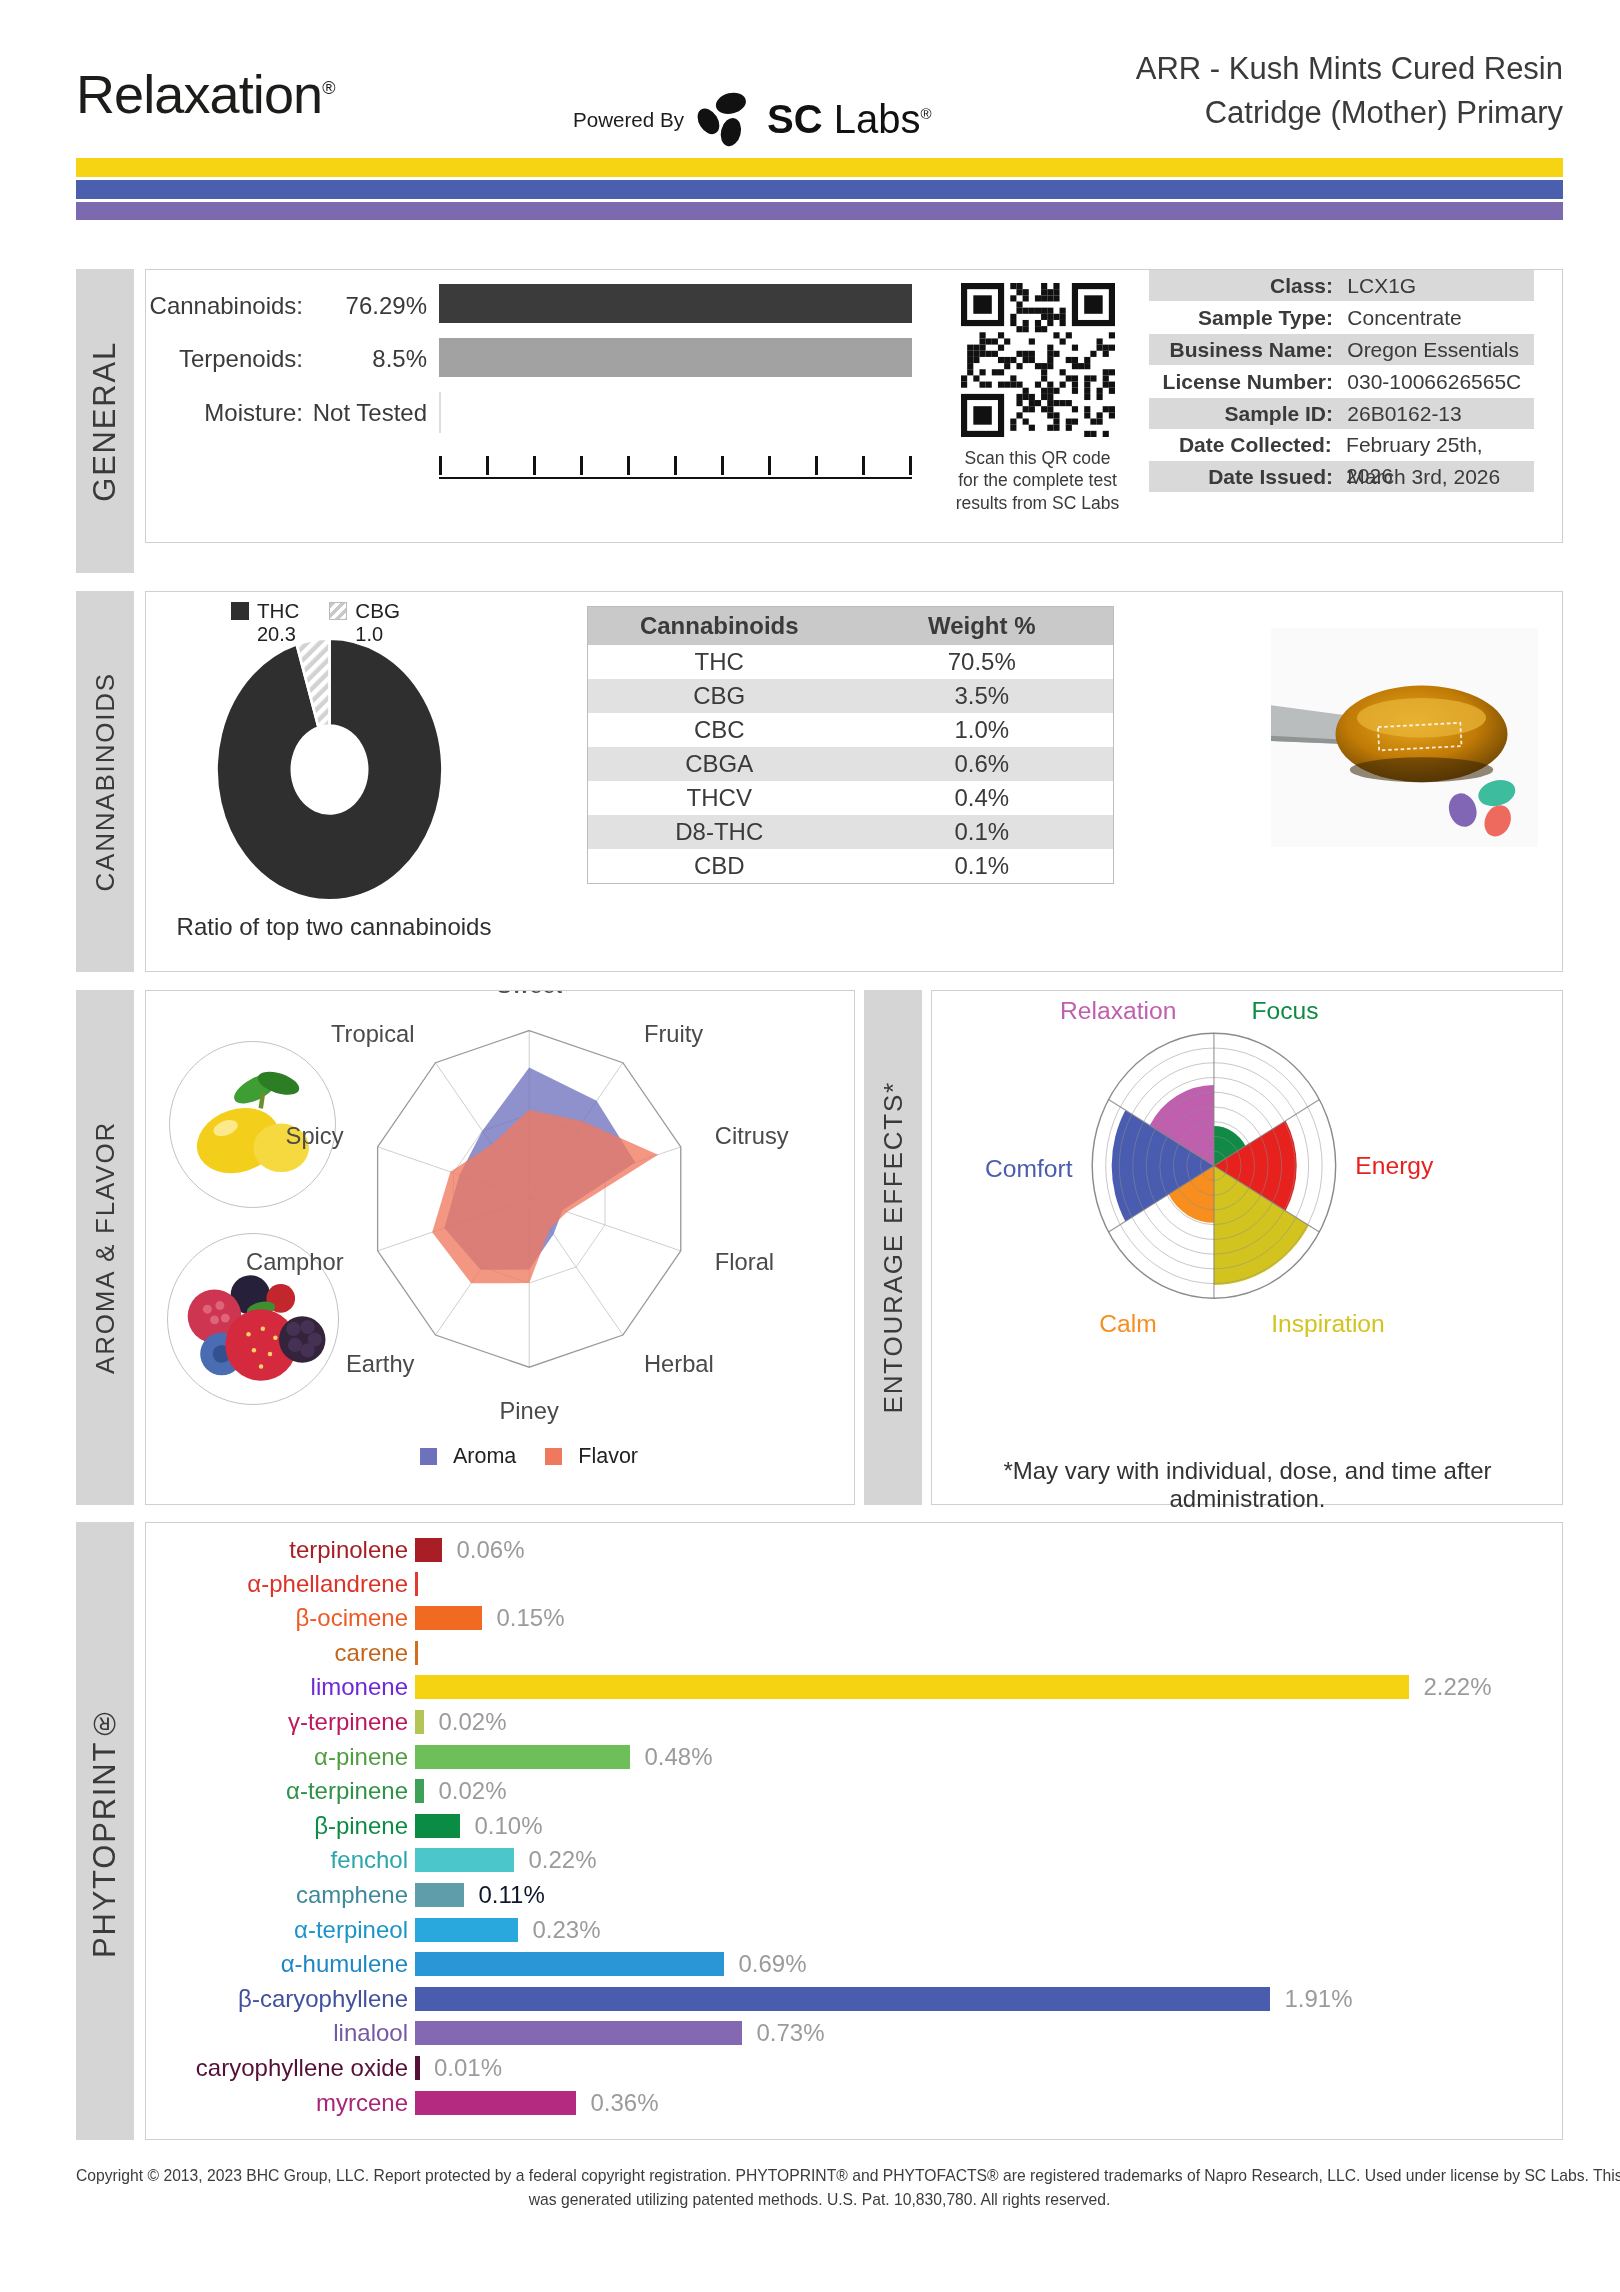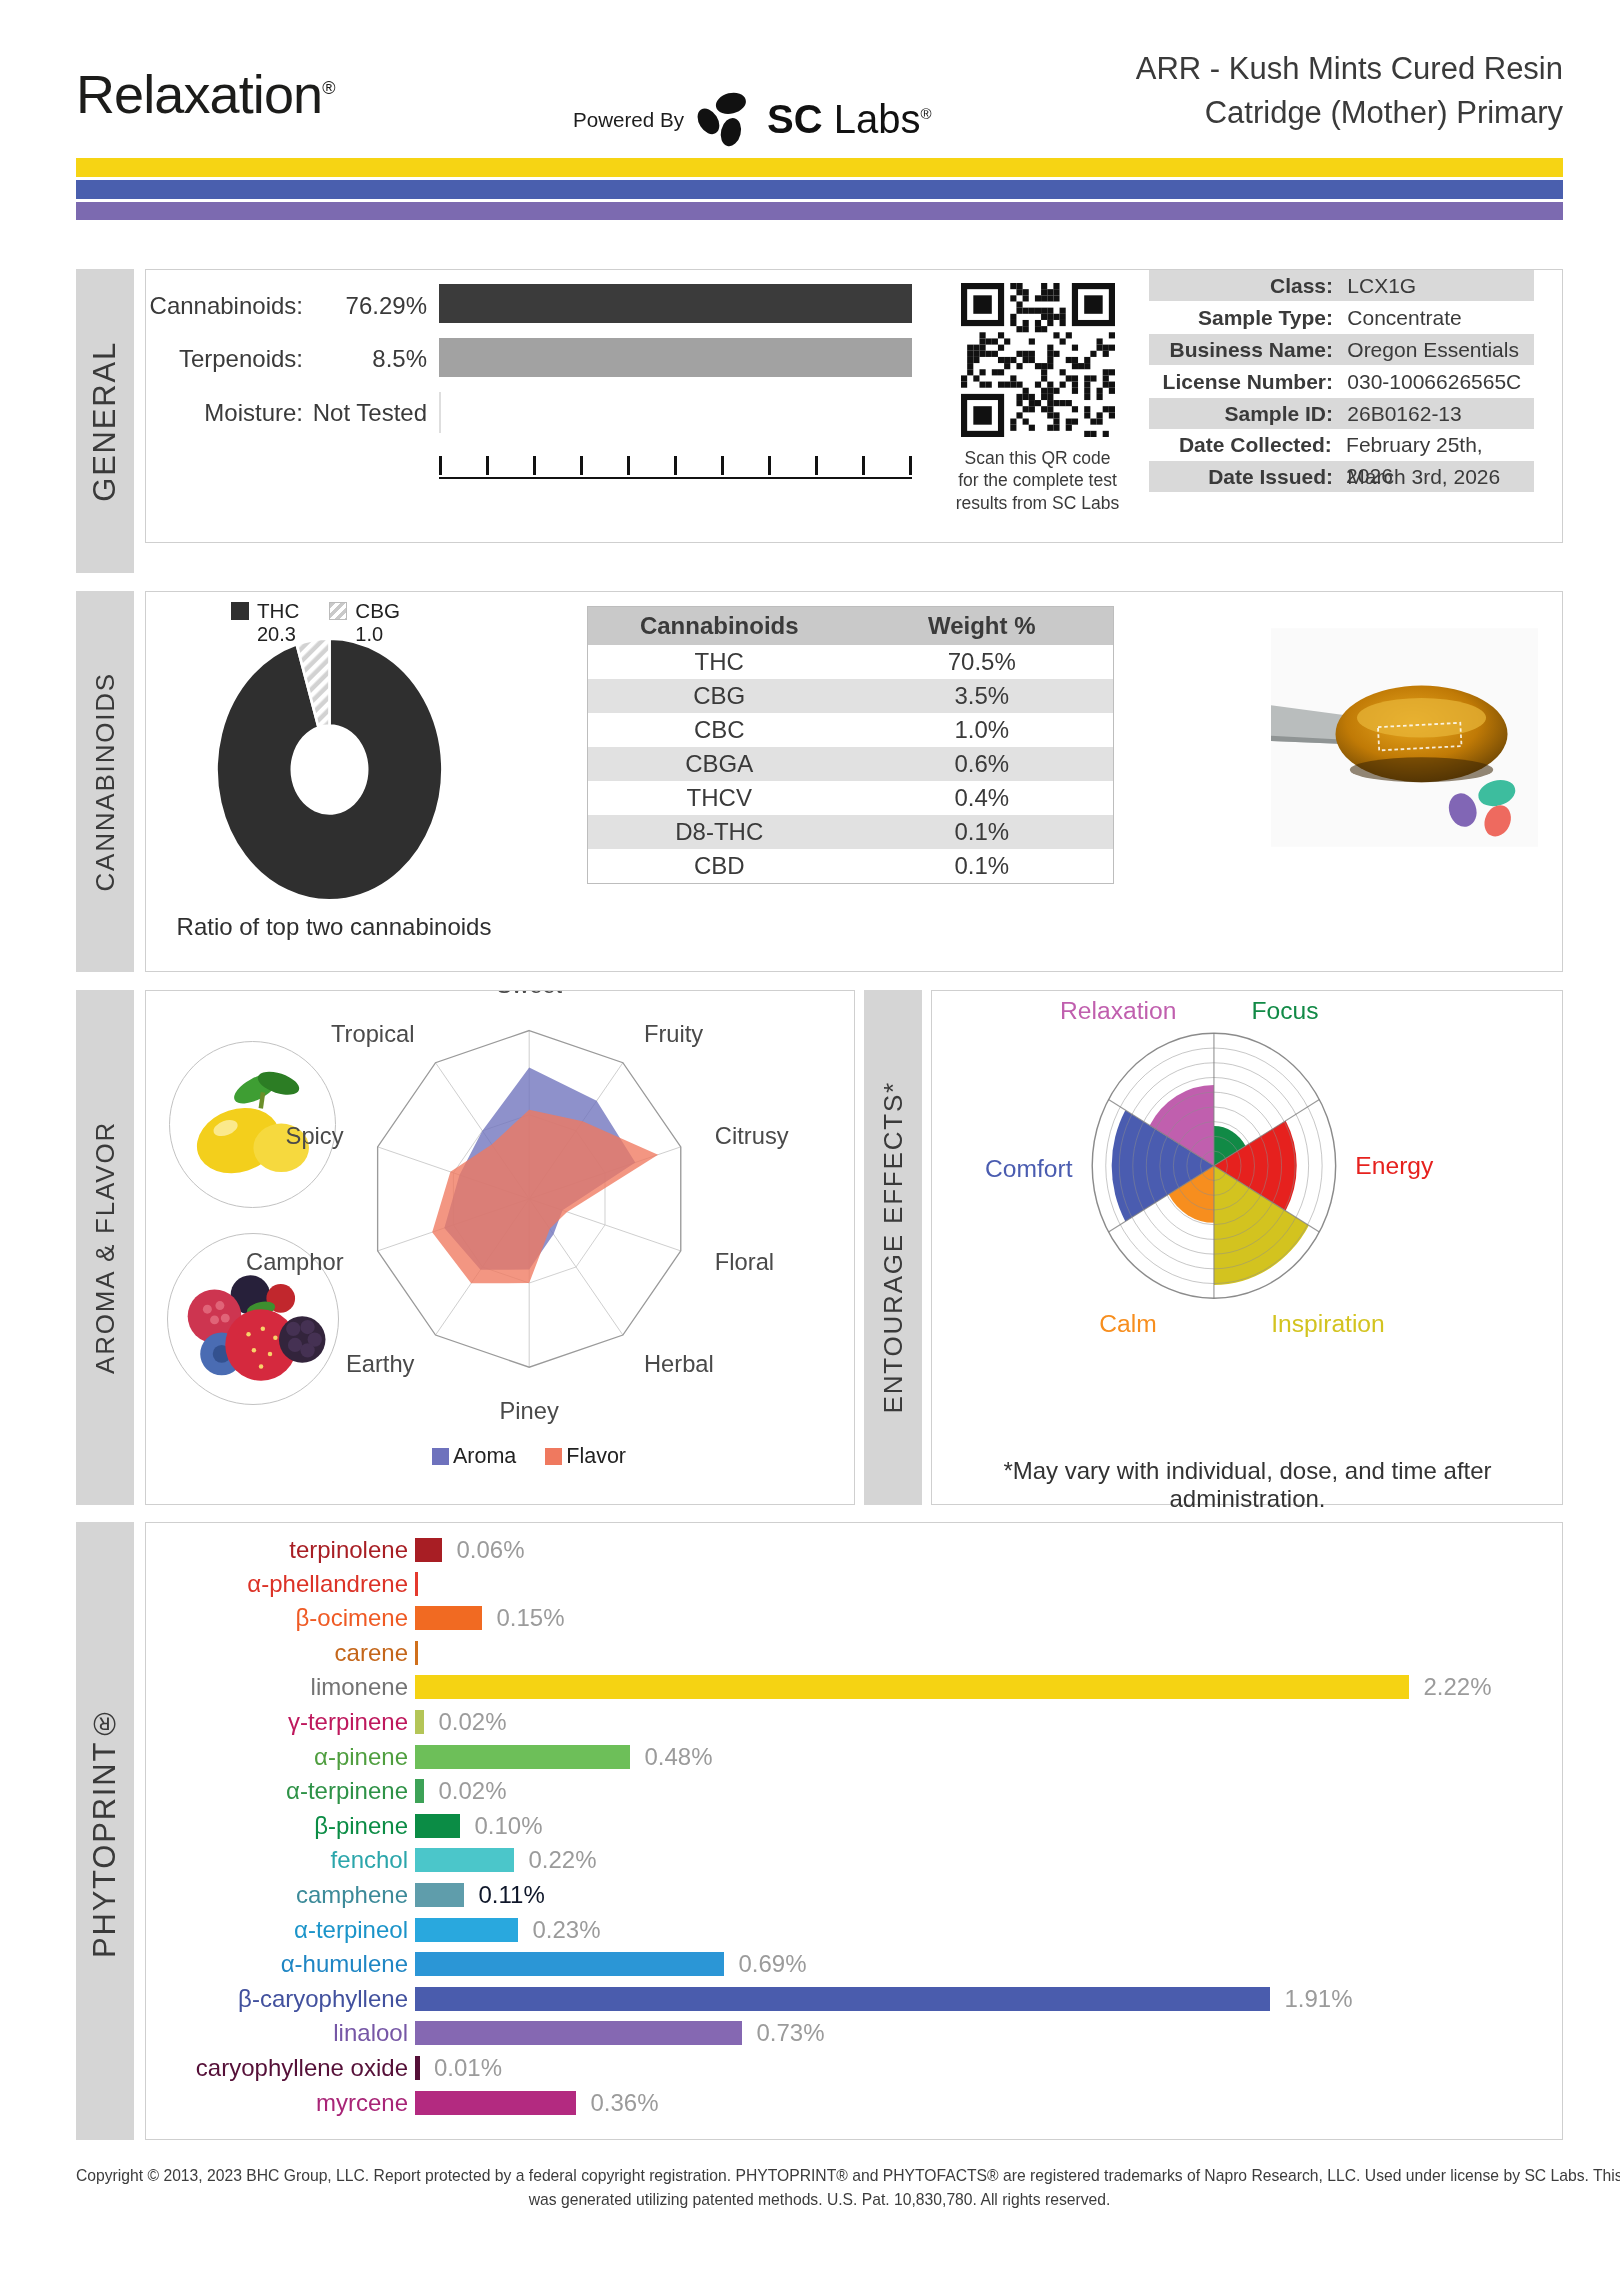--- a/index.html
+++ b/index.html
@@ -48,21 +48,21 @@
   #cann-table{position:absolute;left:441px;top:14.3px;width:525px;border:0.9px solid #bdbdbd;font-size:24px;}
   .ct-row{display:flex;height:34px;line-height:34px;}
   .ct-row.head{height:38px;line-height:38px;background:#c9c9c9;font-weight:bold;}
   .ct-row.alt{background:#e1e1e1;}
   .ct-c{width:50%;text-align:center;color:#3a3a3a;}
   #photo{position:absolute;left:1125px;top:36px;width:267px;height:219px;}
 
   
   .fruit-circle{position:absolute;border:1.8px solid #c2c2c2;border-radius:50%;overflow:hidden;background:#fff;}
   #radar-legend{position:absolute;left:231px;top:453px;width:304px;display:flex;justify-content:center;gap:29px;font-size:21.5px;color:#222;}
-  .rl-item{display:flex;align-items:center;gap:4px;}
+  .rl-item{display:flex;align-items:center;gap:16px;}
   .rl-sq{width:17px;height:17px;display:inline-block;}
   .ent-footnote{position:absolute;left:0;top:466px;width:631px;text-align:center;font-size:24px;color:#333;}
 
   
   .tp-row{position:absolute;left:0;right:0;height:28px;display:flex;align-items:center;}
   .tp-label{width:262px;text-align:right;font-size:24px;}
   .tp-bar{margin-left:7.2px;height:24px;}
   .tp-val{margin-left:14.3px;font-size:24px;color:#9b9b9b;}
 
   
@@ -558,21 +558,21 @@
         <div class="tp-row" style="top: 81px;">
           <div class="tp-label" style="color: rgb(239, 90, 36);">β-ocimene</div>
           <div class="tp-bar" style="width: 67px; background: rgb(241, 106, 34);"></div>
           <div class="tp-val" style="color: rgb(155, 155, 155);">0.15%</div>
         </div>
         <div class="tp-row" style="top: 116px;">
           <div class="tp-label" style="color: rgb(196, 102, 26);">carene</div>
           <div class="tp-bar" style="width: 2.7px; background: rgb(208, 112, 28);"></div>
         </div>
         <div class="tp-row" style="top: 150px;">
-          <div class="tp-label" style="color: #737373;">limonene</div>
+          <div class="tp-label" style="color: #6d28d9;">limonene</div>
           <div class="tp-bar" style="width: 994px; background: rgb(245, 211, 19);"></div>
           <div class="tp-val" style="color: rgb(155, 155, 155);">2.22%</div>
         </div>
         <div class="tp-row" style="top: 185px;">
           <div class="tp-label" style="color: #be185d;">γ-terpinene</div>
           <div class="tp-bar" style="width: 9px; background: rgb(180, 197, 87);"></div>
           <div class="tp-val" style="color: rgb(155, 155, 155);">0.02%</div>
         </div>
         <div class="tp-row" style="top: 220px;">
           <div class="tp-label" style="color: rgb(79, 158, 63);">α-pinene</div>

